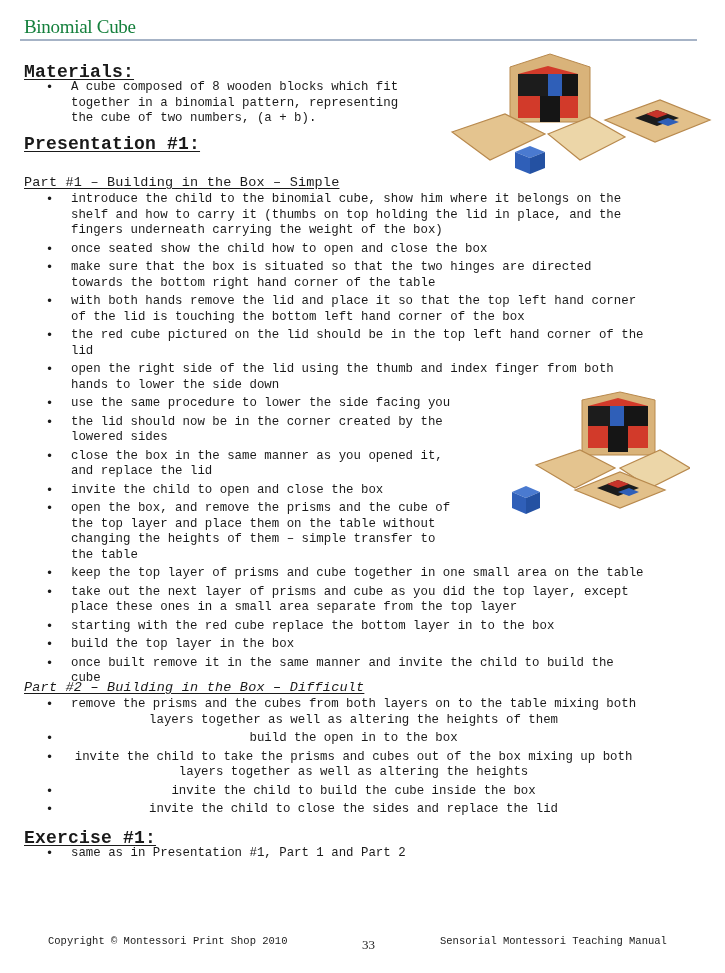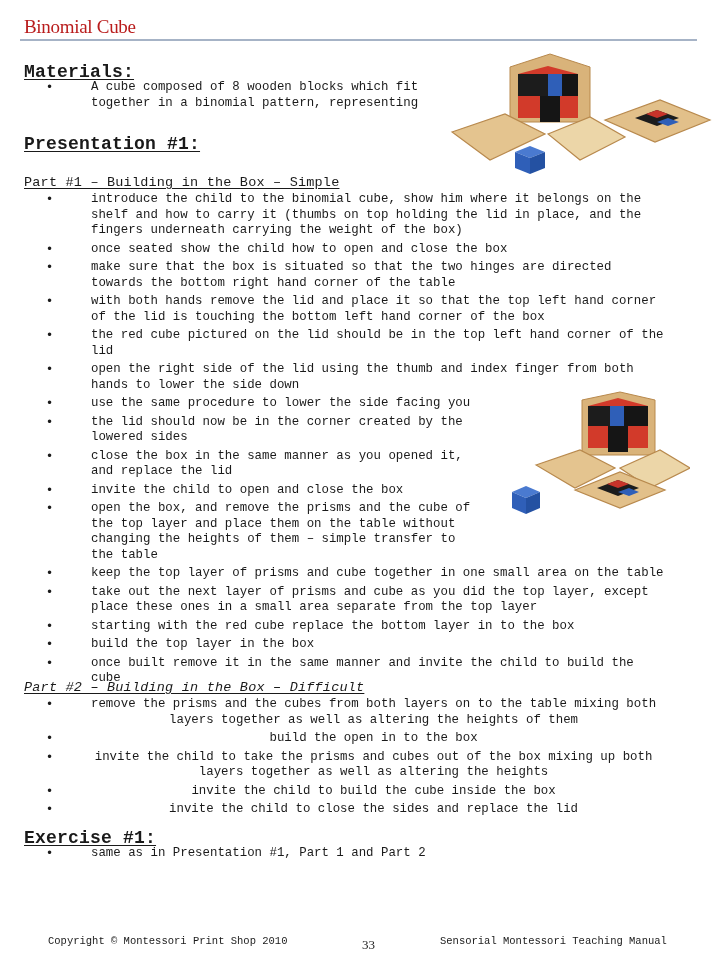--- a/index.html
+++ b/index.html
@@ -1,38 +1,39 @@
 <!DOCTYPE html>
 <html><head>
 <meta charset="utf-8">
 <style>
   html, body { margin: 0; padding: 0; background: #ffffff; }
   body { width: 725px; height: 973px; position: relative; overflow: hidden; font-family: "Liberation Mono", "DejaVu Sans Mono", monospace; color: #1a1a1a; }
-  .title { position: absolute; left: 24px; top: 16px; font-family: "Liberation Serif", "DejaVu Serif", serif; font-size: 19px; color: #b91c1c; letter-spacing: -0.3px; }
+  .title { position: absolute; left: 24px; top: 16px; font-family: "Liberation Serif", "DejaVu Serif", serif; font-size: 19px; color: #15803d; letter-spacing: -0.3px; }
   .title-rule { position: absolute; left: 20px; top: 39px; width: 677px; height: 2px; background: #a6b3c6; }
   .heading { position: absolute; left: 24px; font-weight: bold; font-size: 18px; text-decoration: underline; text-underline-offset: 2px; letter-spacing: 0.2px; }
   .subheading { position: absolute; left: 24px; font-size: 13.5px; text-decoration: underline; text-underline-offset: 2px; letter-spacing: 0.2px; }
   ul.blist { position: absolute; left: 0; margin: 0; padding: 0; list-style: none; font-size: 12.4px; line-height: 15.5px; }
-  ul.blist li { position: relative; padding-left: 91px; margin-bottom: 3px; }
+  ul.blist li { position: relative; padding-left: 71px; margin-bottom: 3px; }
   ul.blist li::before { content: "\2022"; position: absolute; left: 46px; top: 0; font-family: "DejaVu Sans", sans-serif; font-size: 12px; }
   .photo { position: absolute; }
   .footer { position: absolute; top: 935px; font-size: 10.5px; }
   .pagenum { position: absolute; top: 937px; left: 362px; font-family: Liberation Serif, serif; font-size: 13px; }
 </style>
 </head>
 <body>
 
 <div class="title">Binomial Cube</div>
 <div class="title-rule"></div>
 
 <div class="heading" style="top:62px;">Materials:</div>
 <ul class="blist" style="top:80px;">
     <li>
       <div>A cube composed of 8 wooden blocks which fit</div>
       <div>together in a binomial pattern, representing</div>
+      <div>the cube of two numbers, (a + b).</div>
     </li>
   </ul>
 
 <svg class="photo" style="left:450px; top:52px;" width="265" height="130" viewBox="0 0 265 130">
 
   <polygon points="60,15 100,2 140,15 140,70 60,70" fill="#d9b37a" stroke="#b8894d" stroke-width="1"></polygon>
 
   <polygon points="68,22 98,14 128,22 98,30" fill="#d23a2a"></polygon>
   <rect x="68" y="22" width="30" height="22" fill="#1c1c1c"></rect>
   <rect x="98" y="22" width="14" height="22" fill="#2f5fb8"></rect>

